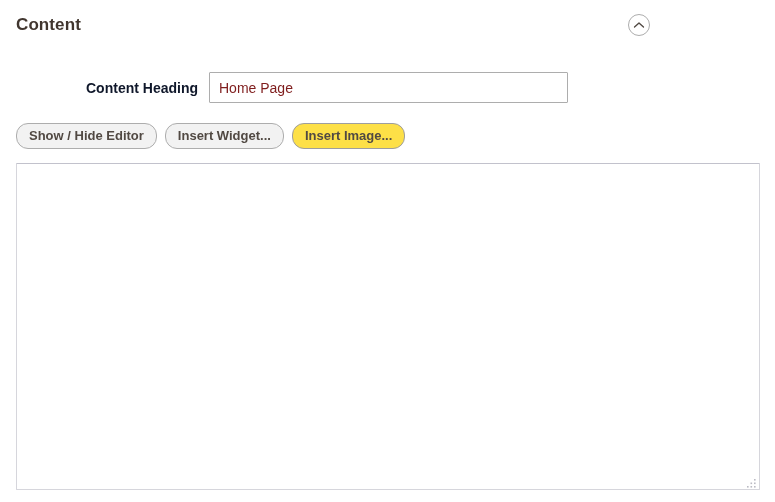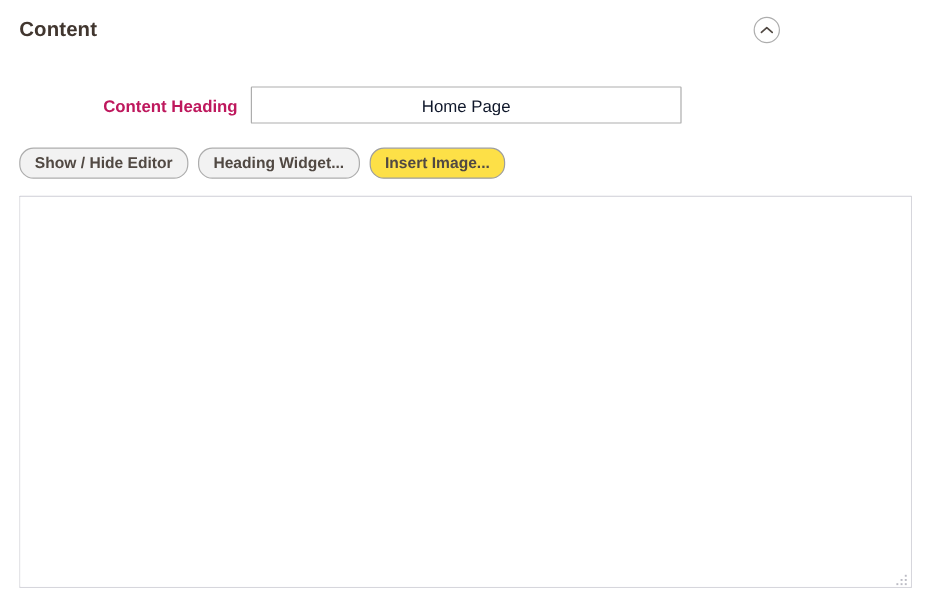--- a/index.html
+++ b/index.html
@@ -77,41 +77,40 @@
     height: 34px;
   }
   .field-label {
     position: absolute;
     left: 0;
     top: 7px;
     width: 198px;
     text-align: right;
     font-size: 14px;
     font-weight: bold;
-    color: #be185d;
+    color: #0f172a;
     line-height: 18px;
     white-space: nowrap;
   }
   .field-input {
     position: absolute;
     left: 209px;
     top: 0;
     width: 359px;
     height: 31px;
     box-sizing: border-box;
     border: 1px solid #adadad;
     border-radius: 1px;
     background: #ffffff;
     padding: 0 9px;
     font-family: "Liberation Sans", sans-serif;
     font-size: 14px;
-    color: #0f172a;
+    color: #7f1d1d;
     line-height: 29px;
     outline: none;
-    text-align: center;
   }
   .field-input::placeholder {
     color: #a6a6a6;
   }
 
   
   .editor-toolbar {
     position: absolute;
     left: 16px;
     top: 123px;
@@ -191,21 +190,21 @@
     </button>
   </div>
 
   <div class="field-row">
     <label class="field-label">Content Heading</label>
     <input class="field-input" type="text" value="Home Page" style="">
   </div>
 
   <div class="editor-toolbar">
     <button class="toolbar-button">Show / Hide Editor</button>
-    <button class="toolbar-button">Heading Widget...</button>
+    <button class="toolbar-button">Insert Widget...</button>
     <button class="toolbar-button is-hovered">Insert Image...</button>
   </div>
 
   <div class="editor-textarea-wrap">
     <textarea class="editor-textarea" placeholder="" style=""></textarea>
     <span class="resize-grip">
       <svg width="11" height="11" viewBox="0 0 11 11" xmlns="http://www.w3.org/2000/svg">
         <g fill="#bbbbc4">
           <rect x="8" y="1" width="1.6" height="1.6"></rect>
           <rect x="8" y="4.5" width="1.6" height="1.6"></rect>

